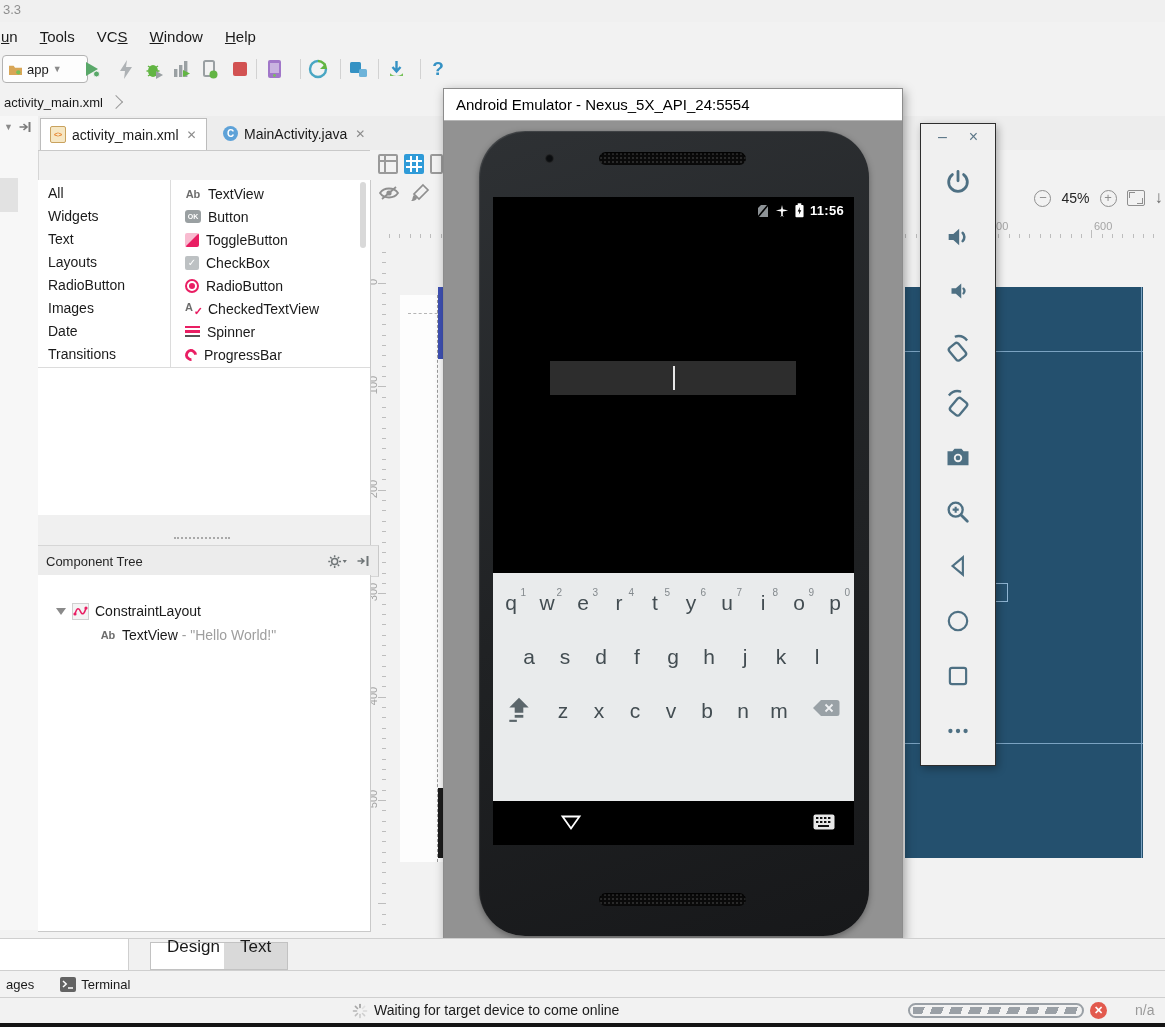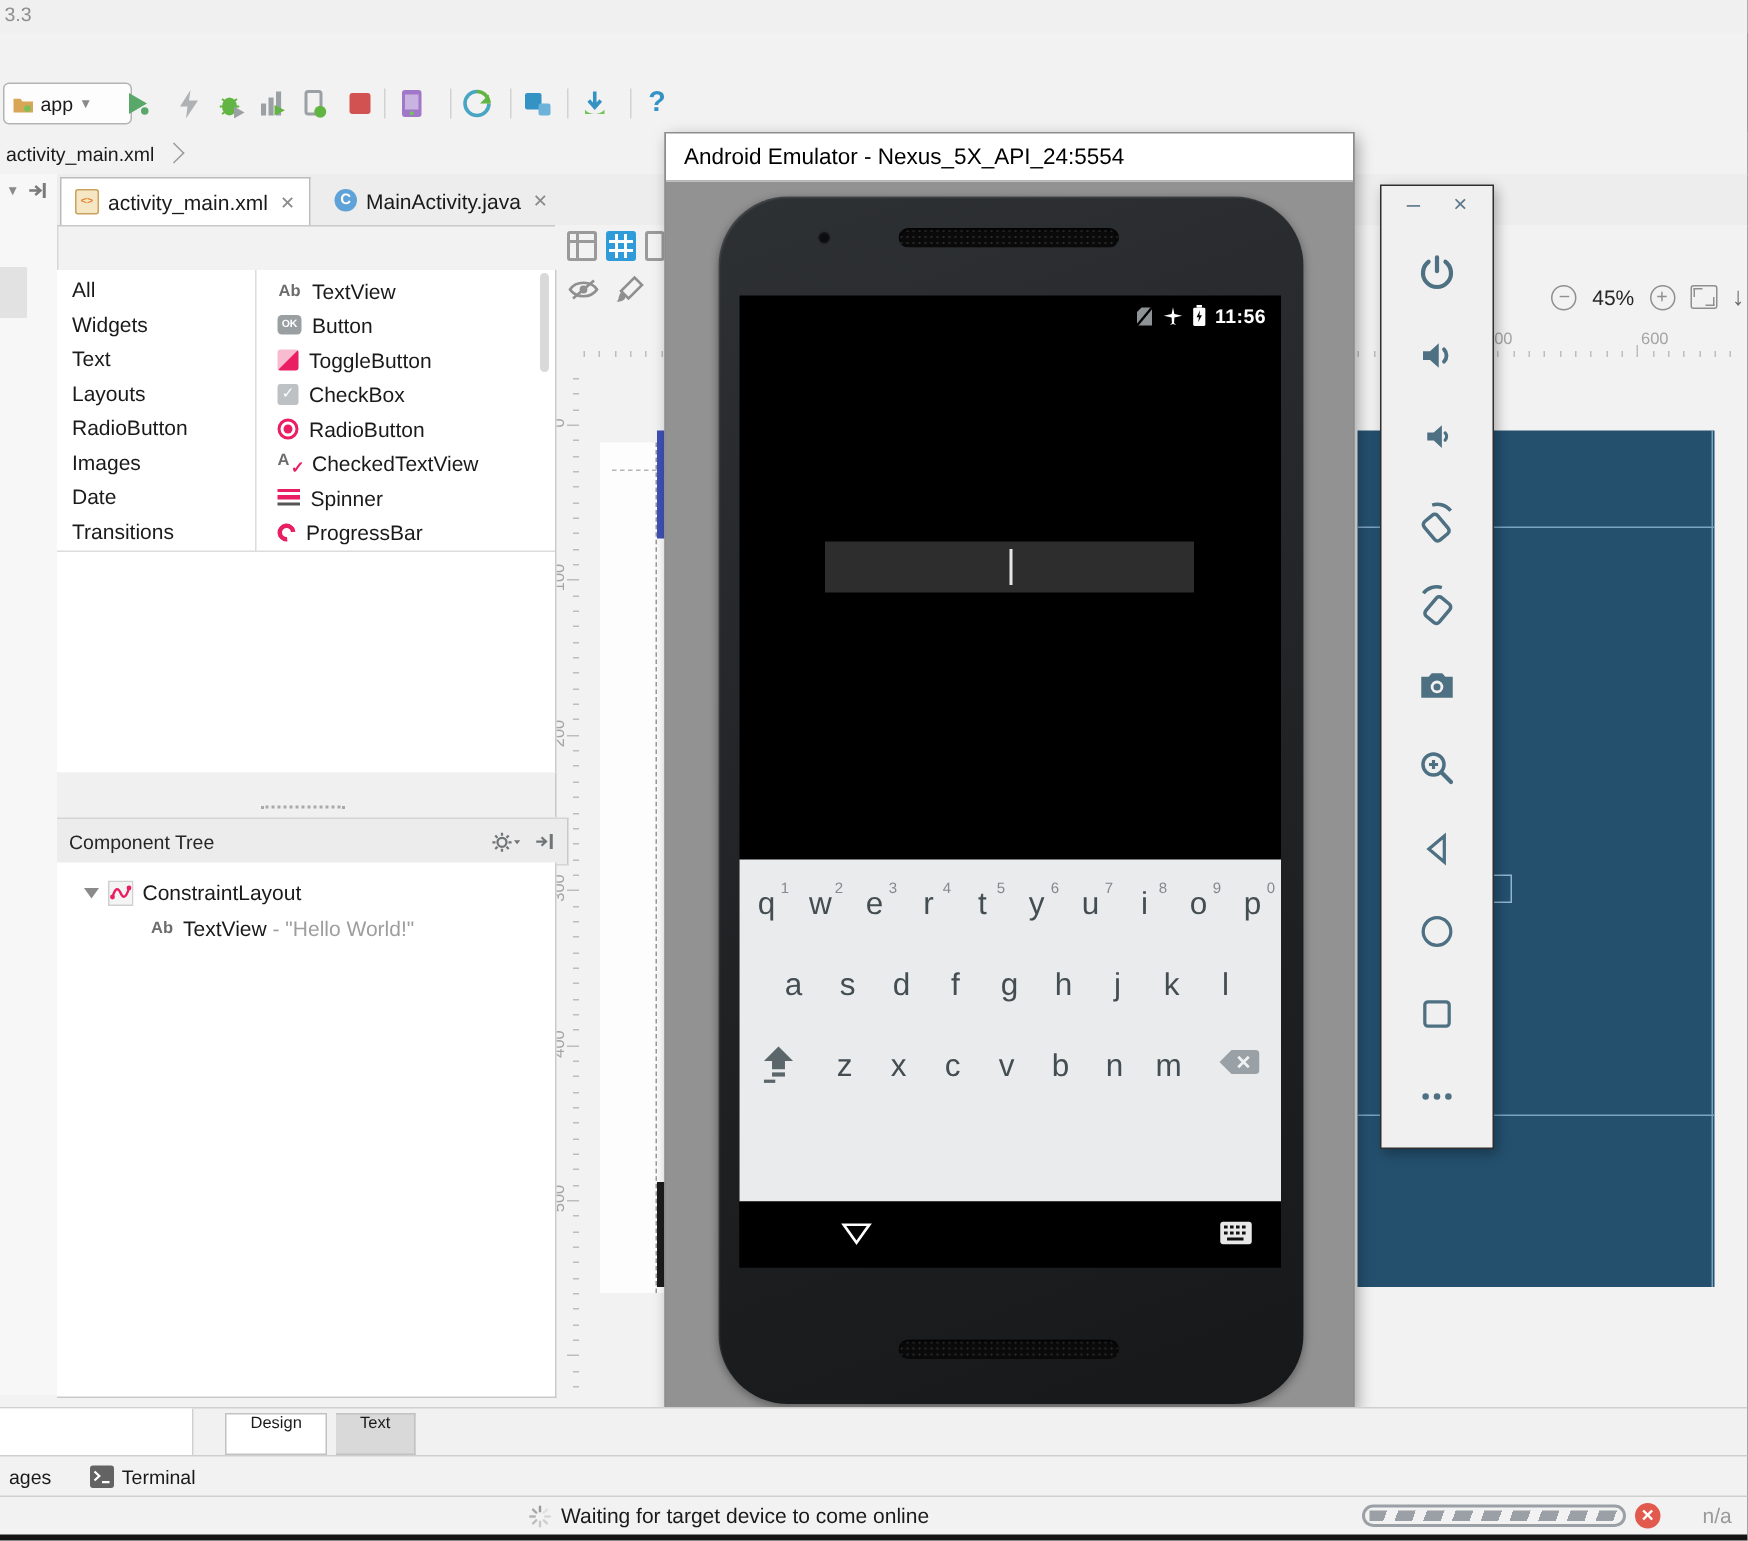--- a/index.html
+++ b/index.html
@@ -120,21 +120,21 @@
 
   
   #emu-tools{left:920px;top:123px;width:76px;height:643px;background:#f0f0f0;border:1px solid #2e2e2e;box-sizing:border-box;
              box-shadow:2px 3px 8px rgba(0,0,0,.3);}
   #emu-tools .winbtns{left:0;top:4px;width:100%;display:flex;justify-content:center;gap:22px;color:#5c7788;font-size:16px;}
   .etool{position:absolute;left:0;width:74px;display:flex;justify-content:center;}
 
   
   #mode-strip{left:0;top:938px;width:100%;height:32px;background:#f1f1f1;border-top:1px solid #cfcfcf;}
   #mode-white{left:0;top:0;width:128px;height:32px;background:#fff;border-right:1px solid #cfcfcf;}
-  .mtab{top:3px;height:28px;display:flex;align-items:flex-start;padding:0 16px;font-size:11px;border:1px solid #c2c2c2;box-sizing:border-box;}
+  .mtab{top:3px;height:28px;display:flex;align-items:flex-end;padding:12px 16px;font-size:17px;border:1px solid #c2c2c2;box-sizing:border-box;}
   .mtab.active{background:#fff;}
   .mtab.inactive{background:#d9d9d9;border-left:none;}
   #toolbtn-bar{left:0;top:970px;width:100%;height:27px;background:#f2f2f2;border-top:1px solid #cfcfcf;
                display:flex;align-items:center;font-size:13px;gap:8px;}
   .terminal-ic{width:16px;height:15px;background:#636363;border-radius:2px;}
   #statusbar{left:0;top:997px;width:100%;height:26px;background:#f2f2f2;border-top:1px solid #cfcfcf;font-size:14px;}
   #status-msg{left:374px;top:4px;}
   #spin{left:352px;top:5px;}
   #progress-pill{left:908px;top:5px;width:176px;height:15px;border:2px solid #9aa0a6;border-radius:9px;box-sizing:border-box;overflow:hidden;}
   #progress-pill .fill{position:absolute;left:3px;top:2px;right:3px;bottom:2px;
@@ -144,20 +144,27 @@
   #na-label{left:1135px;top:4px;color:#9a9a9a;}
   #black-strip{left:0;top:1023px;width:100%;height:4px;background:#141414;}
 </style>
 </head>
 <body>
 
 <div id="root" class="nosel">
 
   <div class="abs" id="win-title"><span>3.3</span></div>
 
+  <div class="abs" id="menubar">
+      <span class="menu-item"><u>u</u>n</span>
+      <span class="menu-item"><u>T</u>ools</span>
+      <span class="menu-item">VC<u>S</u></span>
+      <span class="menu-item"><u>W</u>indow</span>
+      <span class="menu-item"><u>H</u>elp</span>
+    </div>
 
   <div class="abs" id="main-toolbar">
     <div class="abs" id="app-chip">
       <svg width="15" height="13" viewBox="0 0 16 14">
           <path d="M1 3h5l1.5 2H15v8H1z" fill="#d8a657"></path>
           <circle cx="11" cy="10" r="2.3" fill="#77c159"></circle>
         </svg>
       <span>app</span>
       <span style="color:#8a8a8a;font-size:9px;">▼</span>
     </div>
@@ -536,21 +543,21 @@
           </g>
           <path d="M16.5 6.5 h4.5 l-2.25 3 Z" fill="#6f7577"></path>
         </svg>
       <svg width="14" height="14" viewBox="0 0 14 14">
           <path d="M11.5 2 v10" stroke="#6f7577" stroke-width="2"></path>
           <path d="M1.5 7 h6.5 M5 4.2 L8 7 L5 9.8" fill="none" stroke="#6f7577" stroke-width="1.5"></path>
         </svg>
     </span>
   </div>
   <div class="abs" id="ct-body">
-    <div class="tree-row" style="padding-left:18px;margin-top:8px;">
+    <div class="tree-row" style="padding-left:18px;margin-top:24px;">
       <span class="tri-down"></span>
       <svg width="17" height="17" viewBox="0 0 17 17">
           <rect x="0.5" y="0.5" width="16" height="16" fill="#f4f4f4" stroke="#d0d0d0"></rect>
           <path d="M3 11 C5 4 7 5 8.5 8.5 C10 12 12 12 14 5" fill="none" stroke="#e91e63" stroke-width="1.6"></path>
           <circle cx="3" cy="11" r="1.6" fill="#e91e63"></circle>
           <circle cx="14" cy="5" r="1.6" fill="#e91e63"></circle>
         </svg>
       <span>ConstraintLayout</span>
     </div>
     <div class="tree-row" style="padding-left:62px;">

